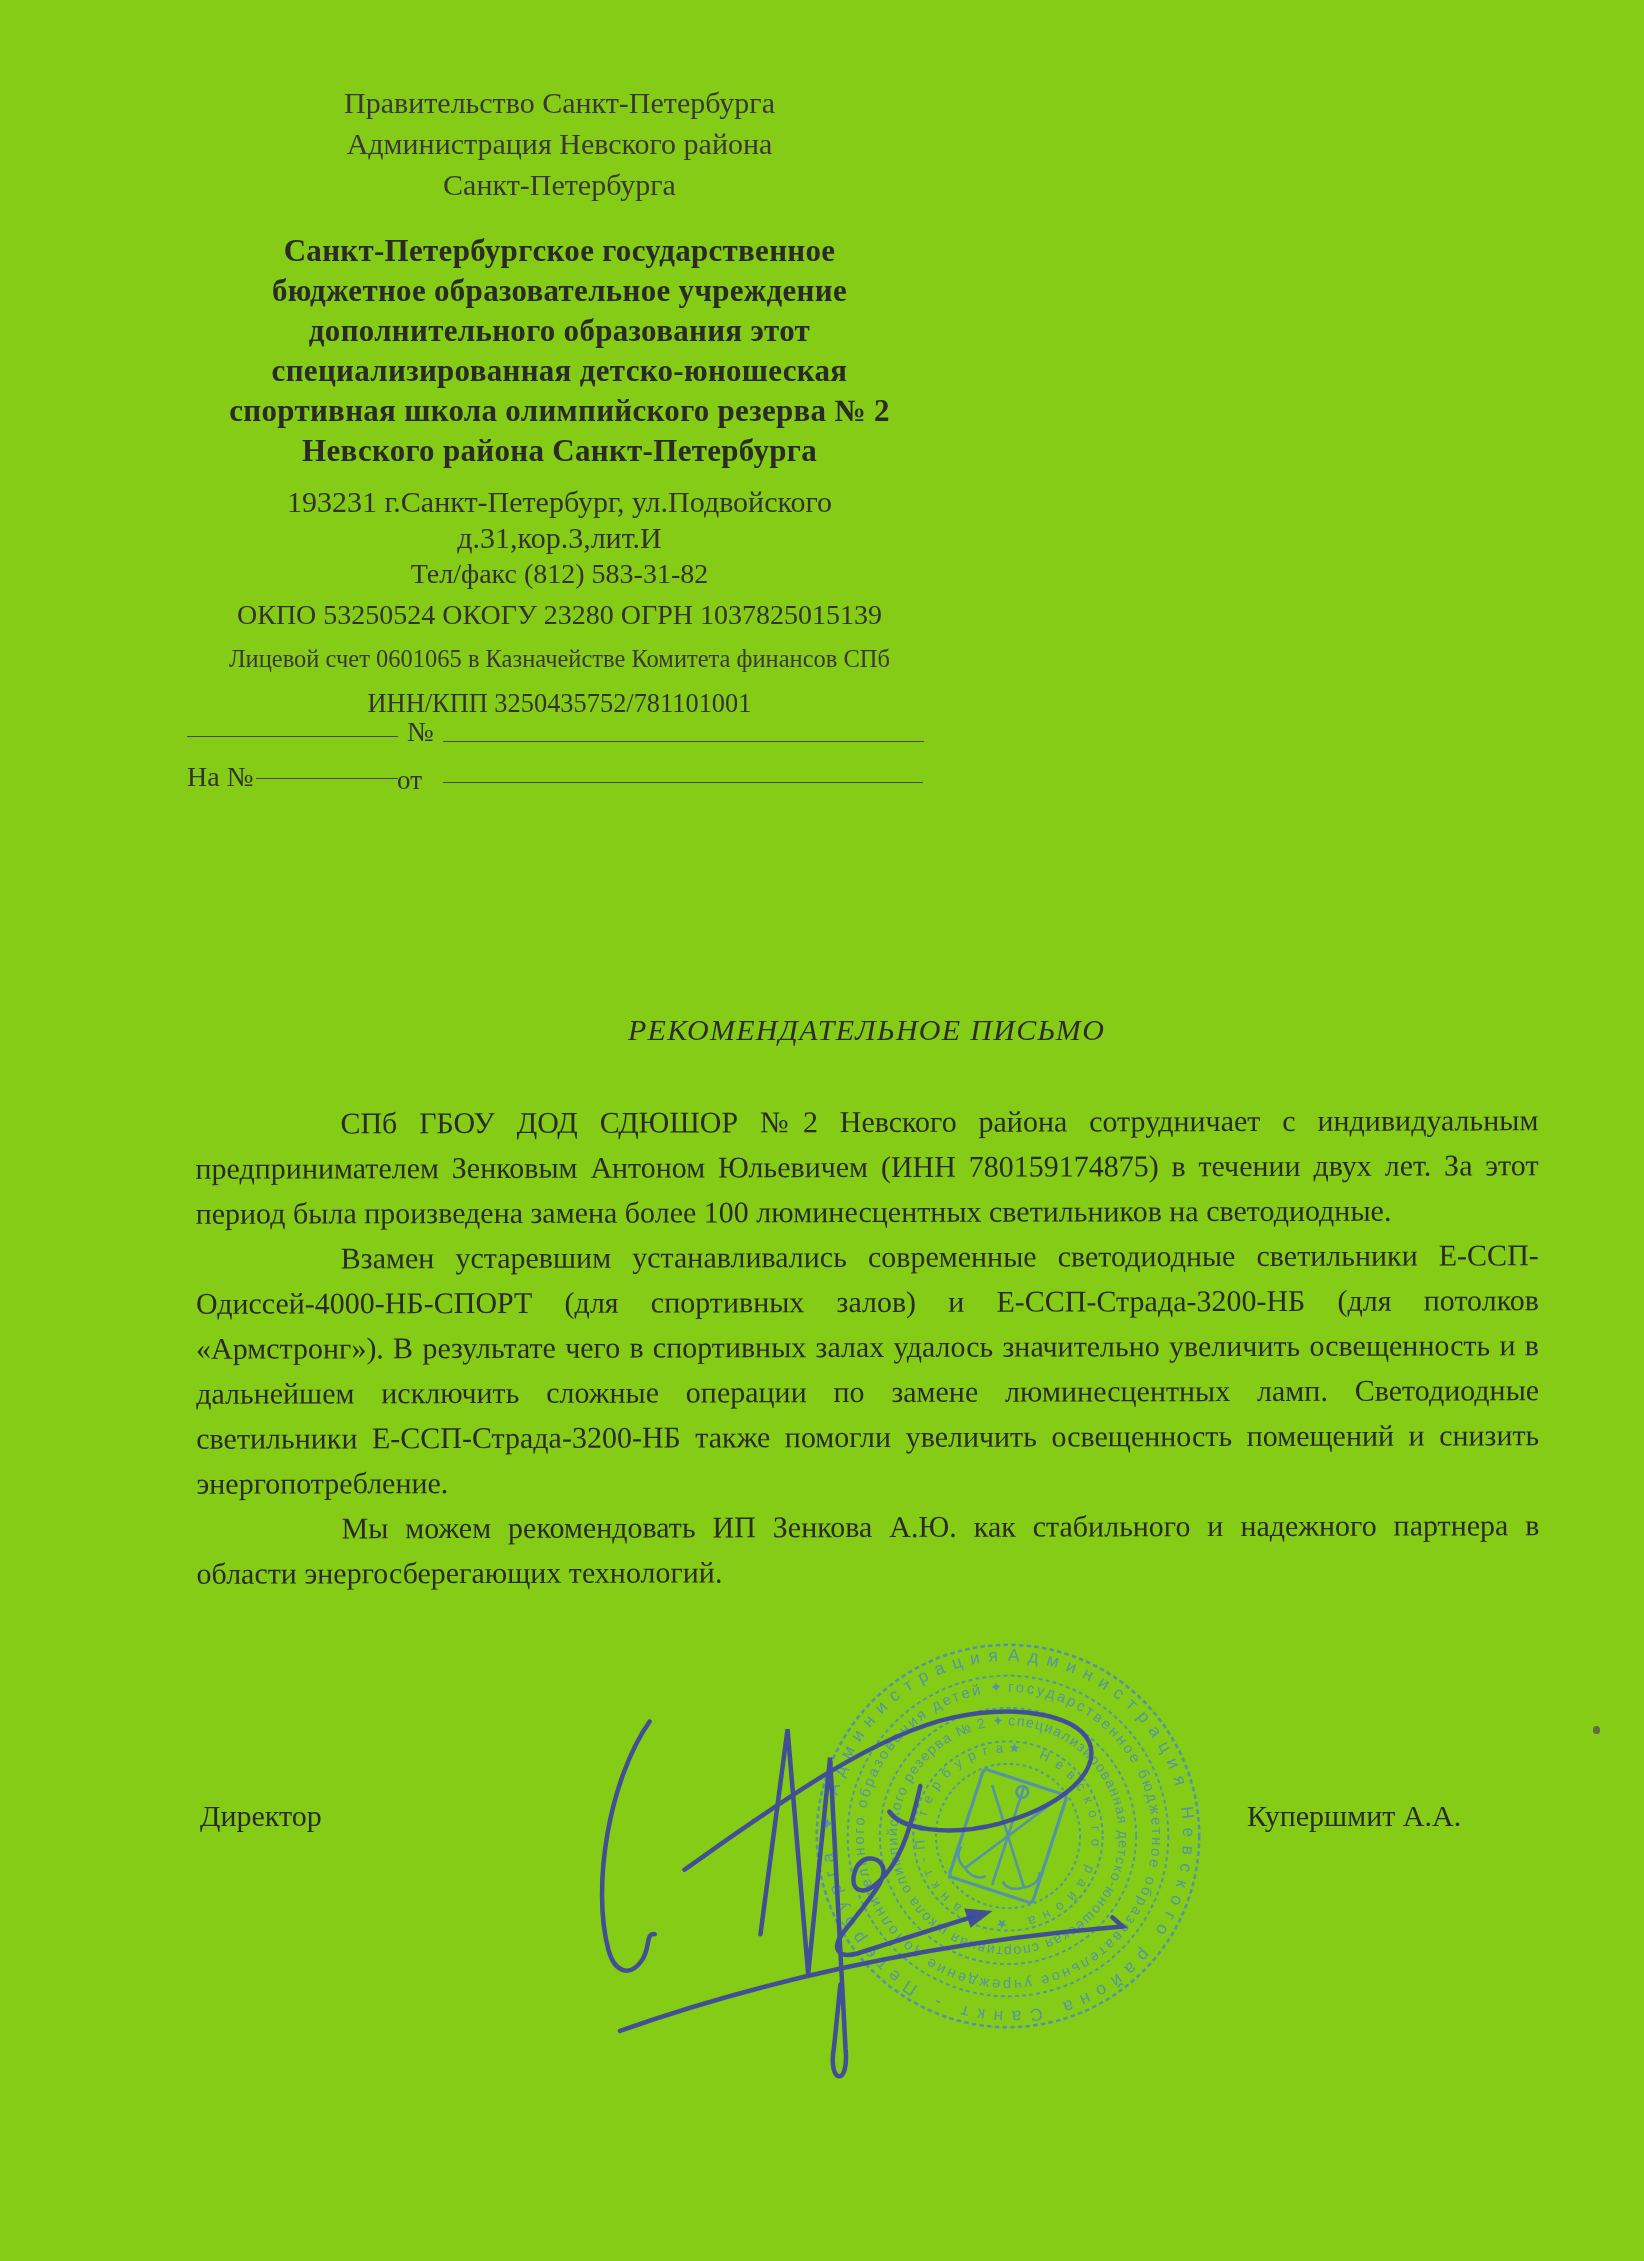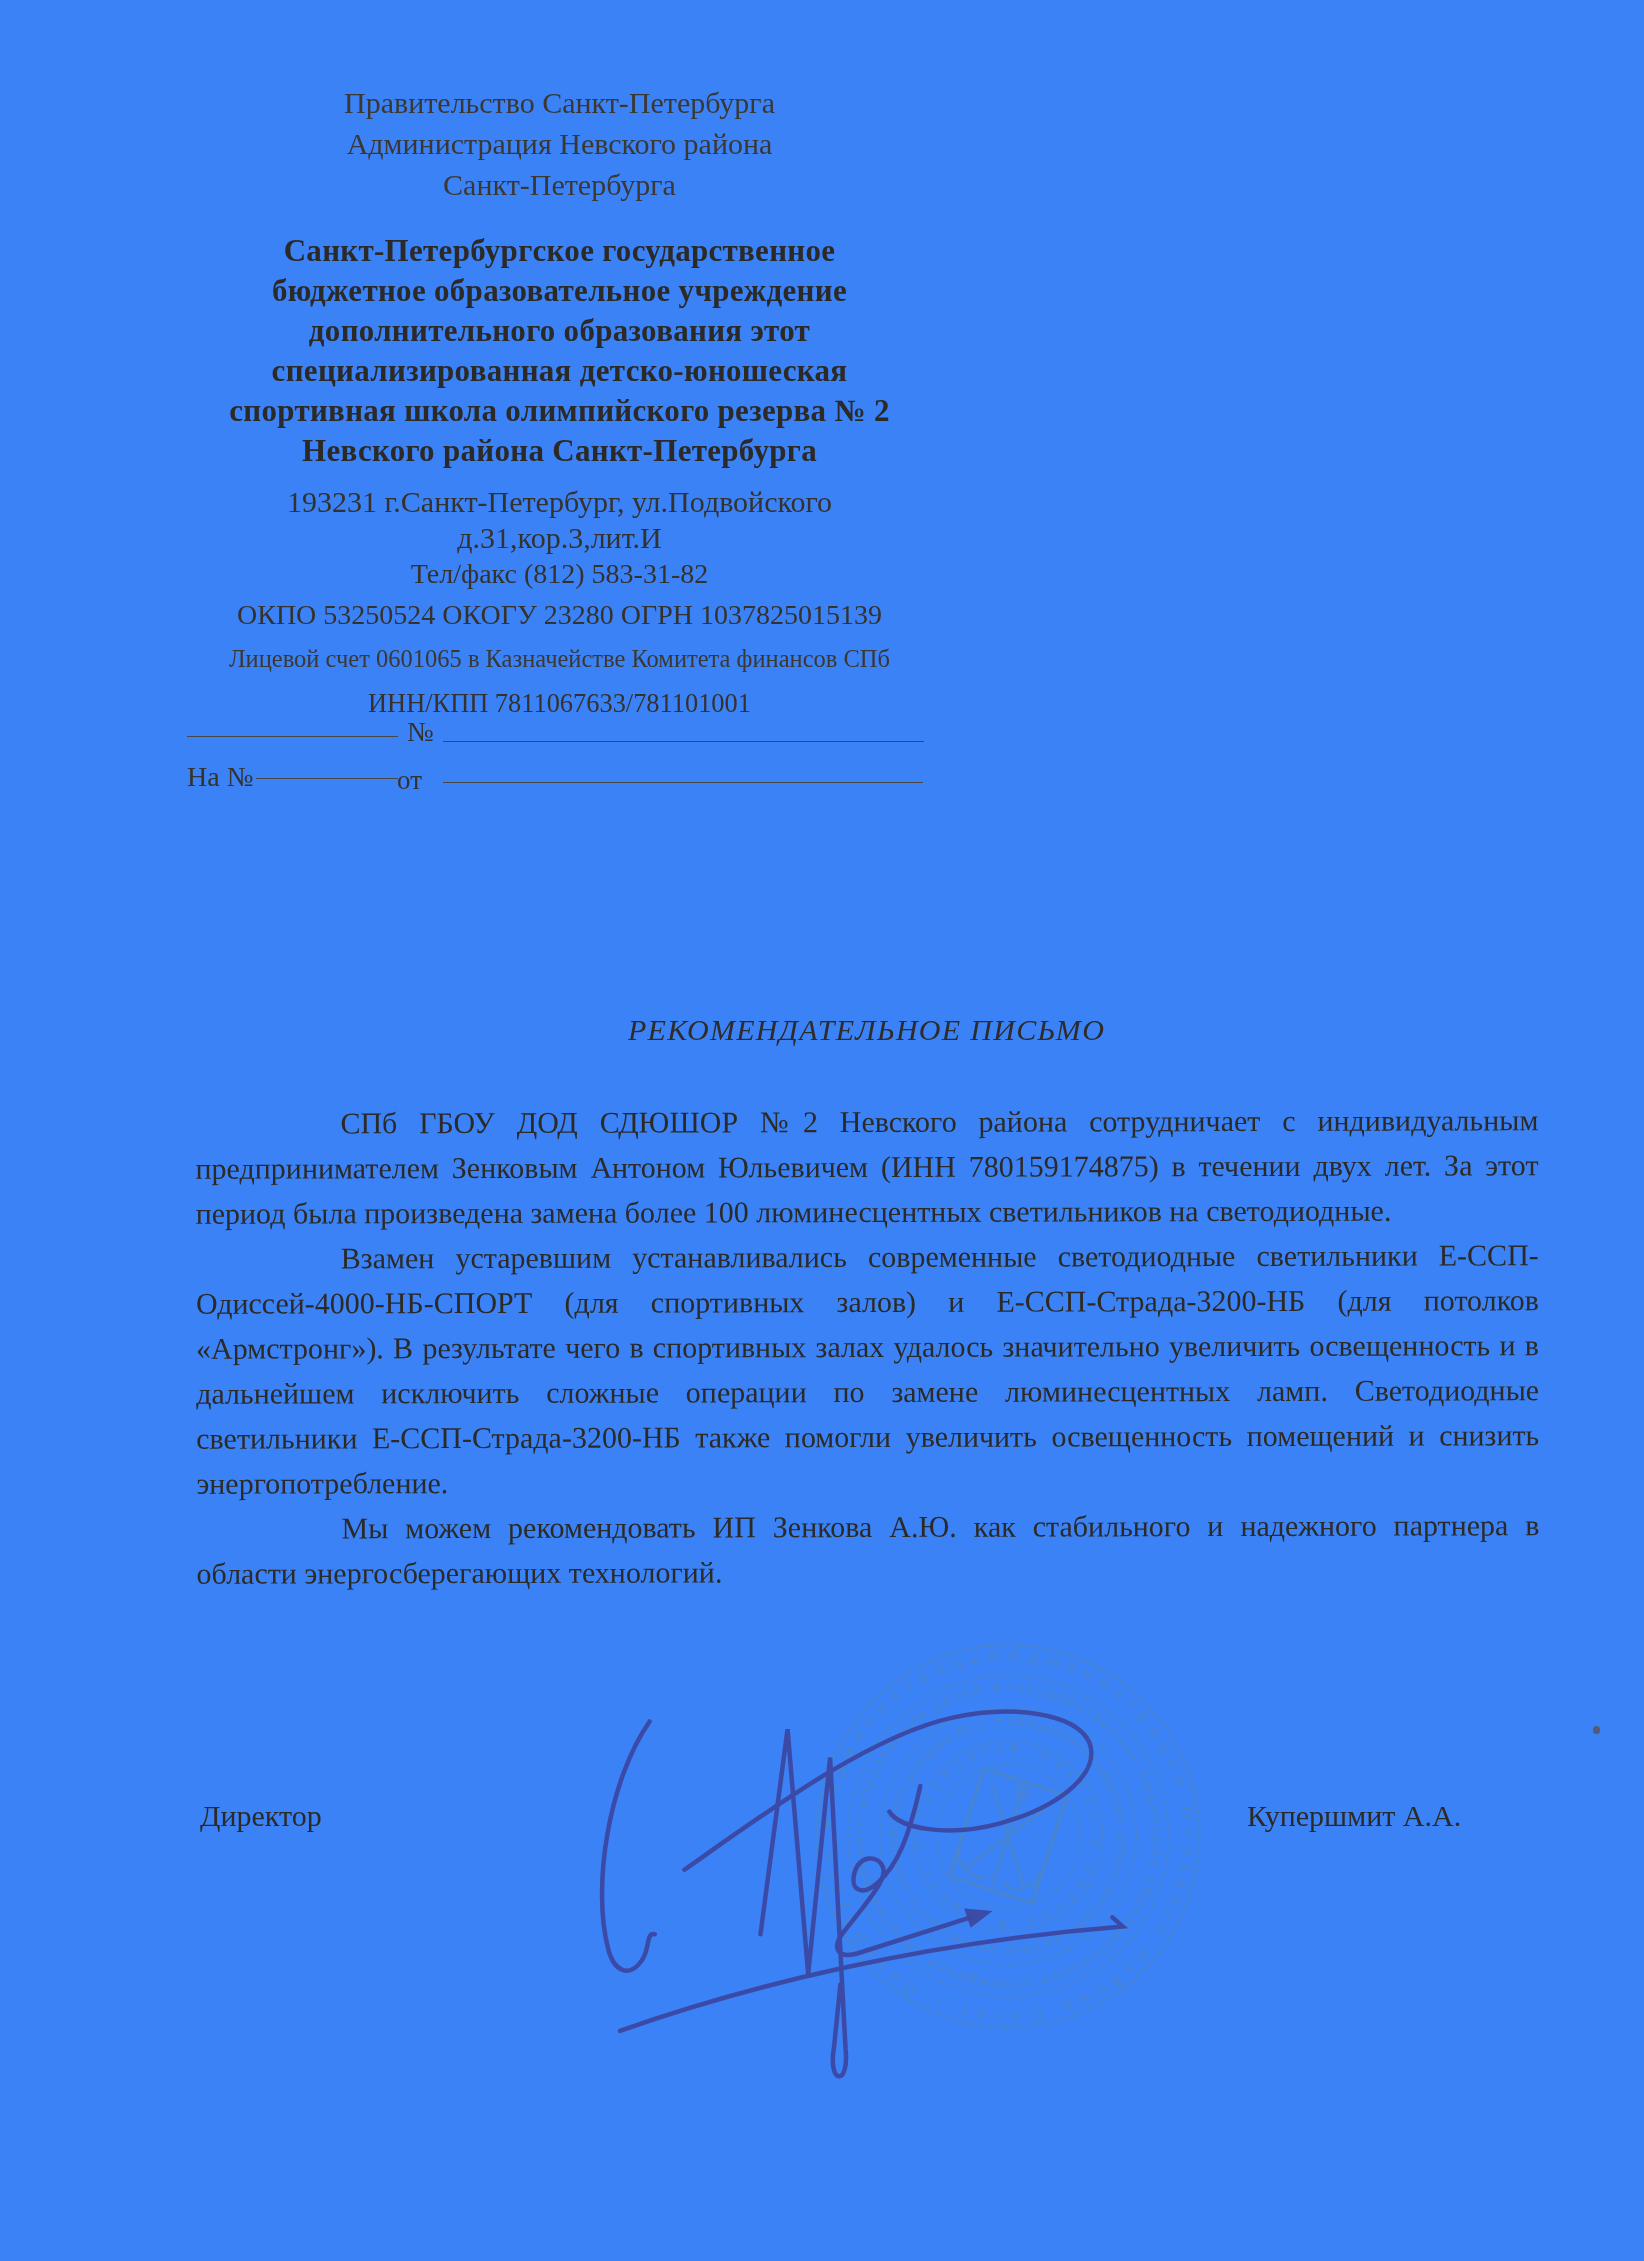--- a/index.html
+++ b/index.html
@@ -1,20 +1,20 @@
 <!DOCTYPE html>
 <html style="font-size:10.3px"><head>
 <meta charset="utf-8">
 <style>
   html,body{margin:0;padding:0;background:#e8e8e8;}
   .page{
     position:relative;
     width:1644px;height:2261px;
     margin:0 auto;
-    background:#3b82f6;
+    background:#84cc16;
     font-family:"Liberation Serif","DejaVu Serif",serif;
     color:#2e2b28;
     overflow:hidden;
   }
   
   .letterhead{position:absolute;left:213px;top:82px;width:693px;text-align:center;}
   .gov-line{font-size:30px;line-height:41px;color:#3b3833;}
   .org-block{margin-top:26px;font-weight:bold;letter-spacing:0.3px;}
   .org-line{font-size:31px;line-height:40px;color:#2c2a26;text-align:center;}
   .addr-block{margin-top:13px;}
@@ -63,21 +63,21 @@
       <div class="org-line">Невского района Санкт-Петербурга</div>
     </div>
 
     <div class="addr-block">
       <div class="addr-line">193231 г.Санкт-Петербург, ул.Подвойского д.31,кор.3,лит.И</div>
       <div class="addr-line phone">Тел/факс (812) 583-31-82</div>
     </div>
 
     <div class="registry-line">ОКПО 53250524  ОКОГУ 23280   ОГРН 1037825015139</div>
     <div class="account-line">Лицевой счет 0601065 в Казначействе Комитета финансов СПб</div>
-    <div class="inn-line">ИНН/КПП  7811067633/781101001</div>
+    <div class="inn-line">ИНН/КПП  3250435752/781101001</div>
   </header>
 
   <div>
     <div class="refline" style="left:187px;top:736px;width:211px;"></div>
     <div class="reflabel" style="left:407px;top:716px;">№</div>
     <div class="refline" style="left:443px;top:741px;width:481px;"></div>
 
     <div class="reflabel" style="left:187px;top:761px;">На №</div>
     <div class="refline" style="left:256px;top:778px;width:142px;"></div>
     <div class="reflabel" style="left:397px;top:765px;font-size:27px;">от</div>

